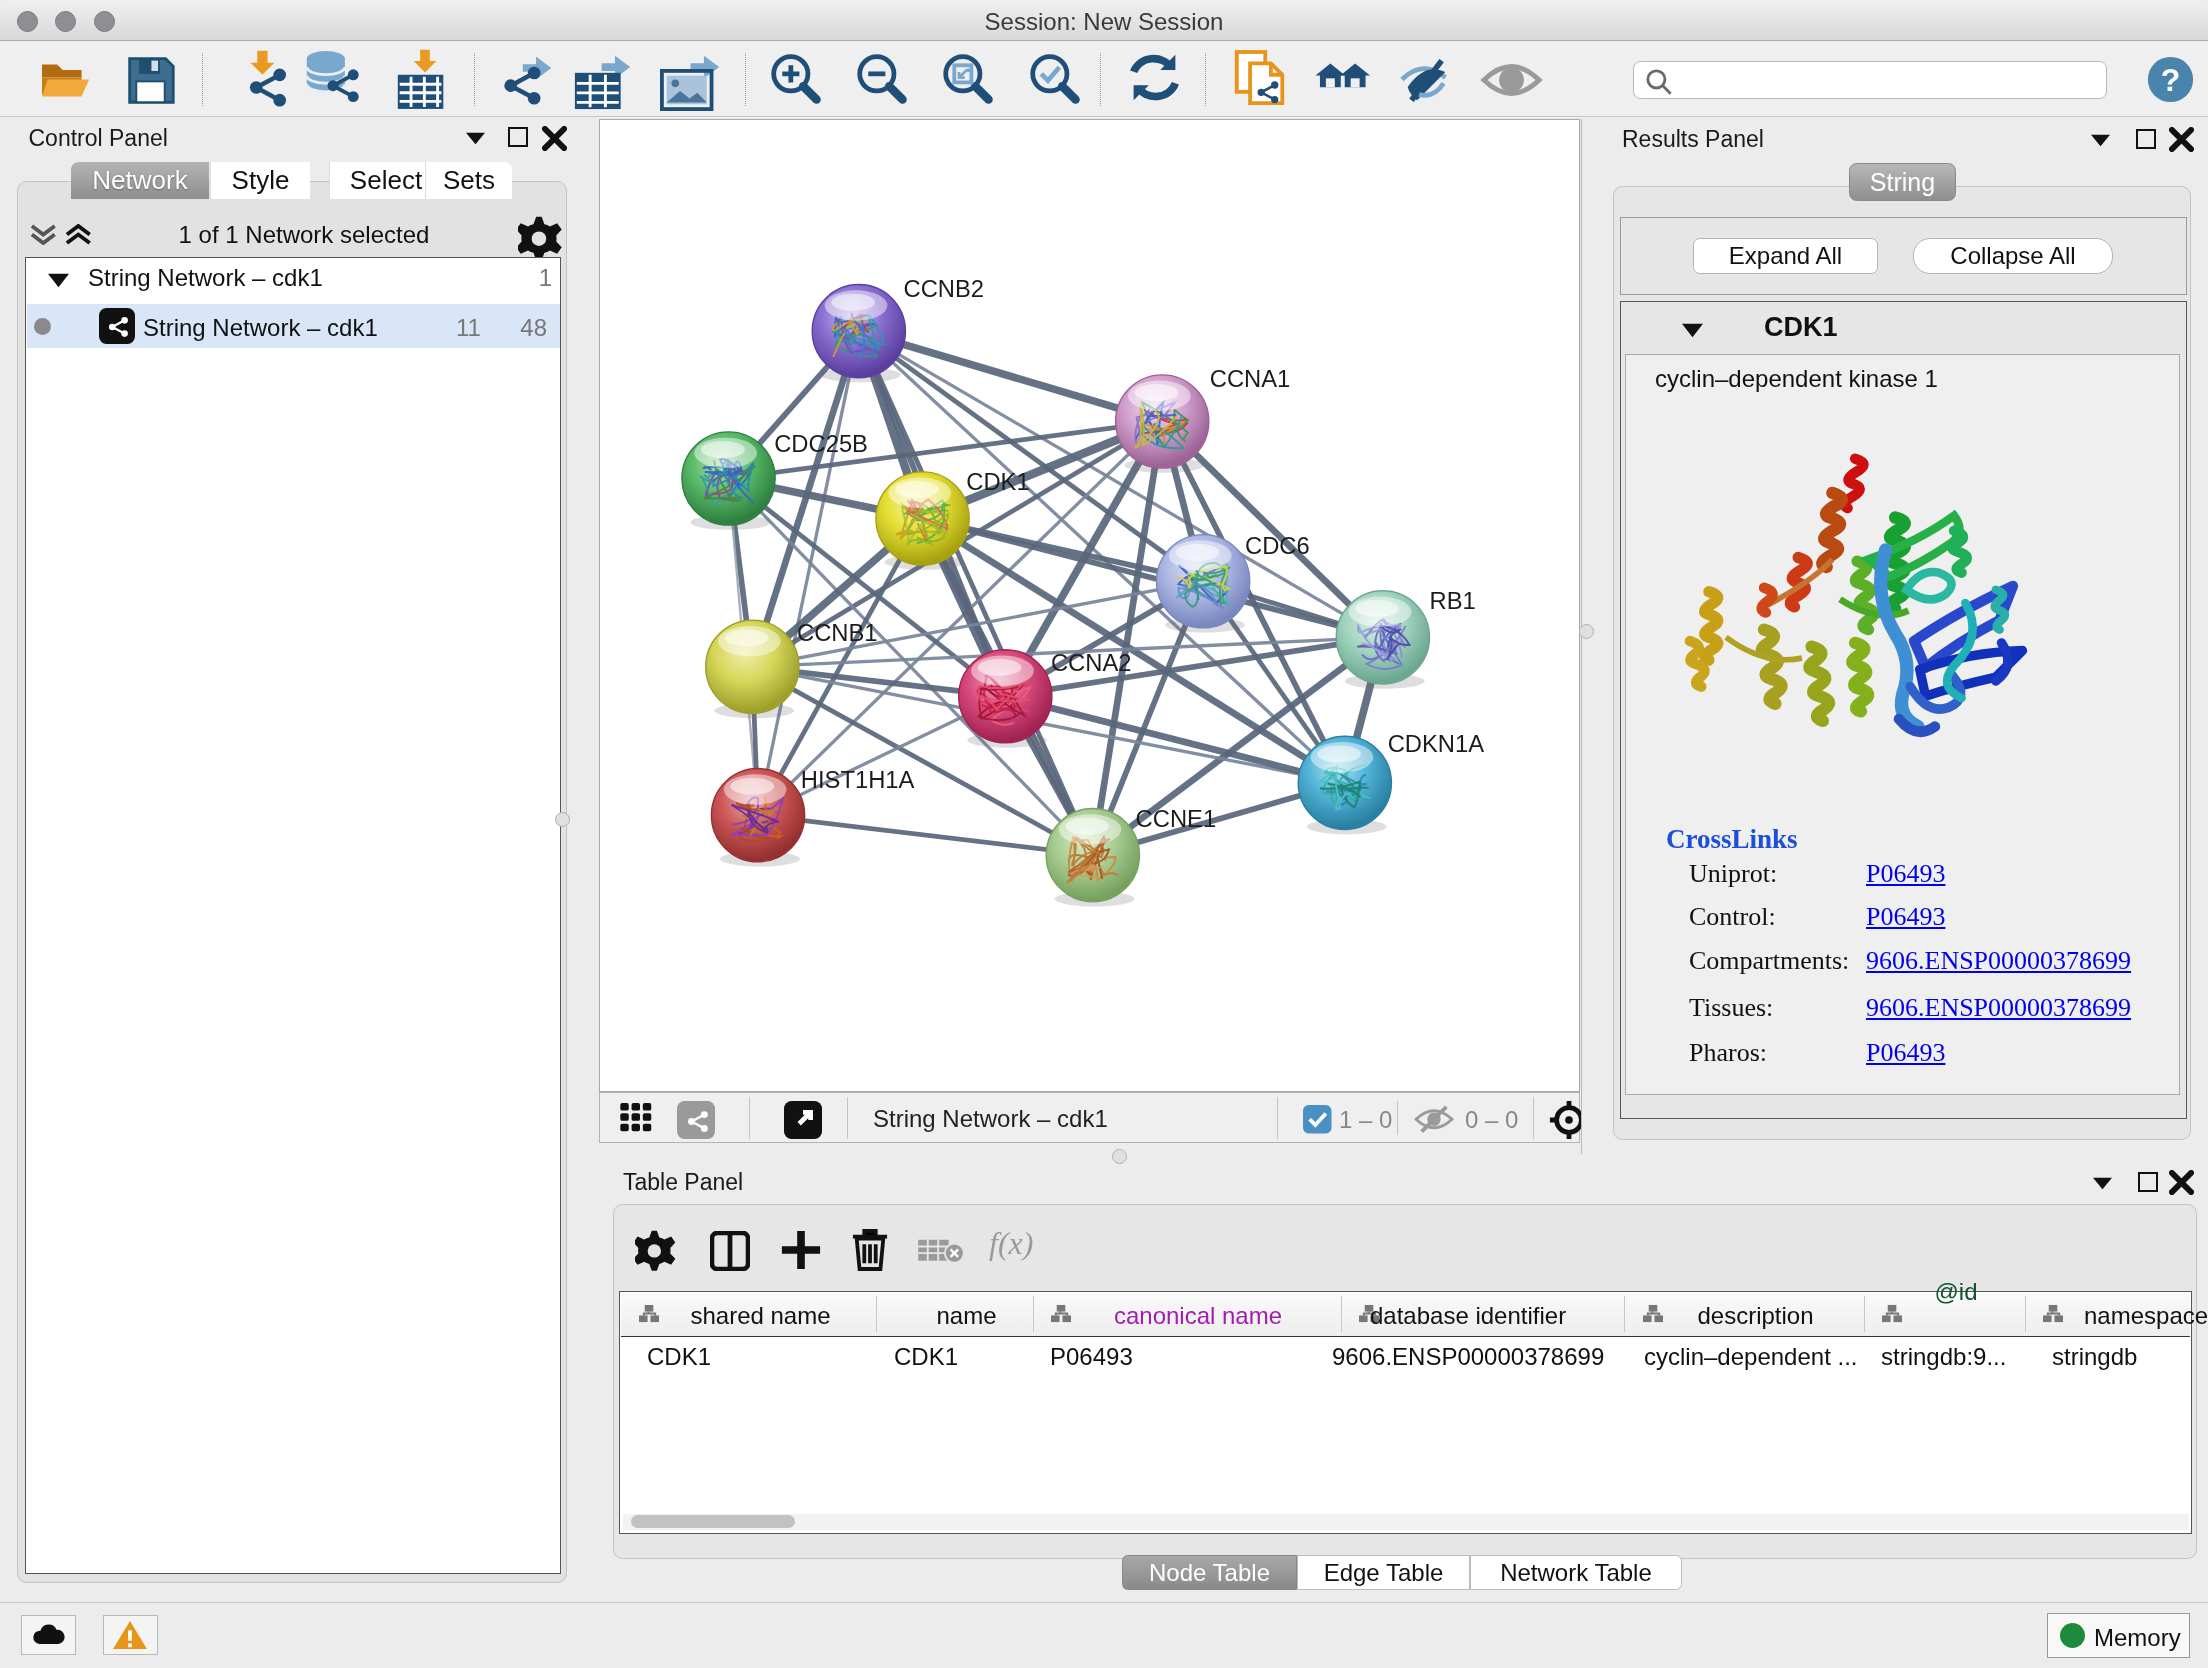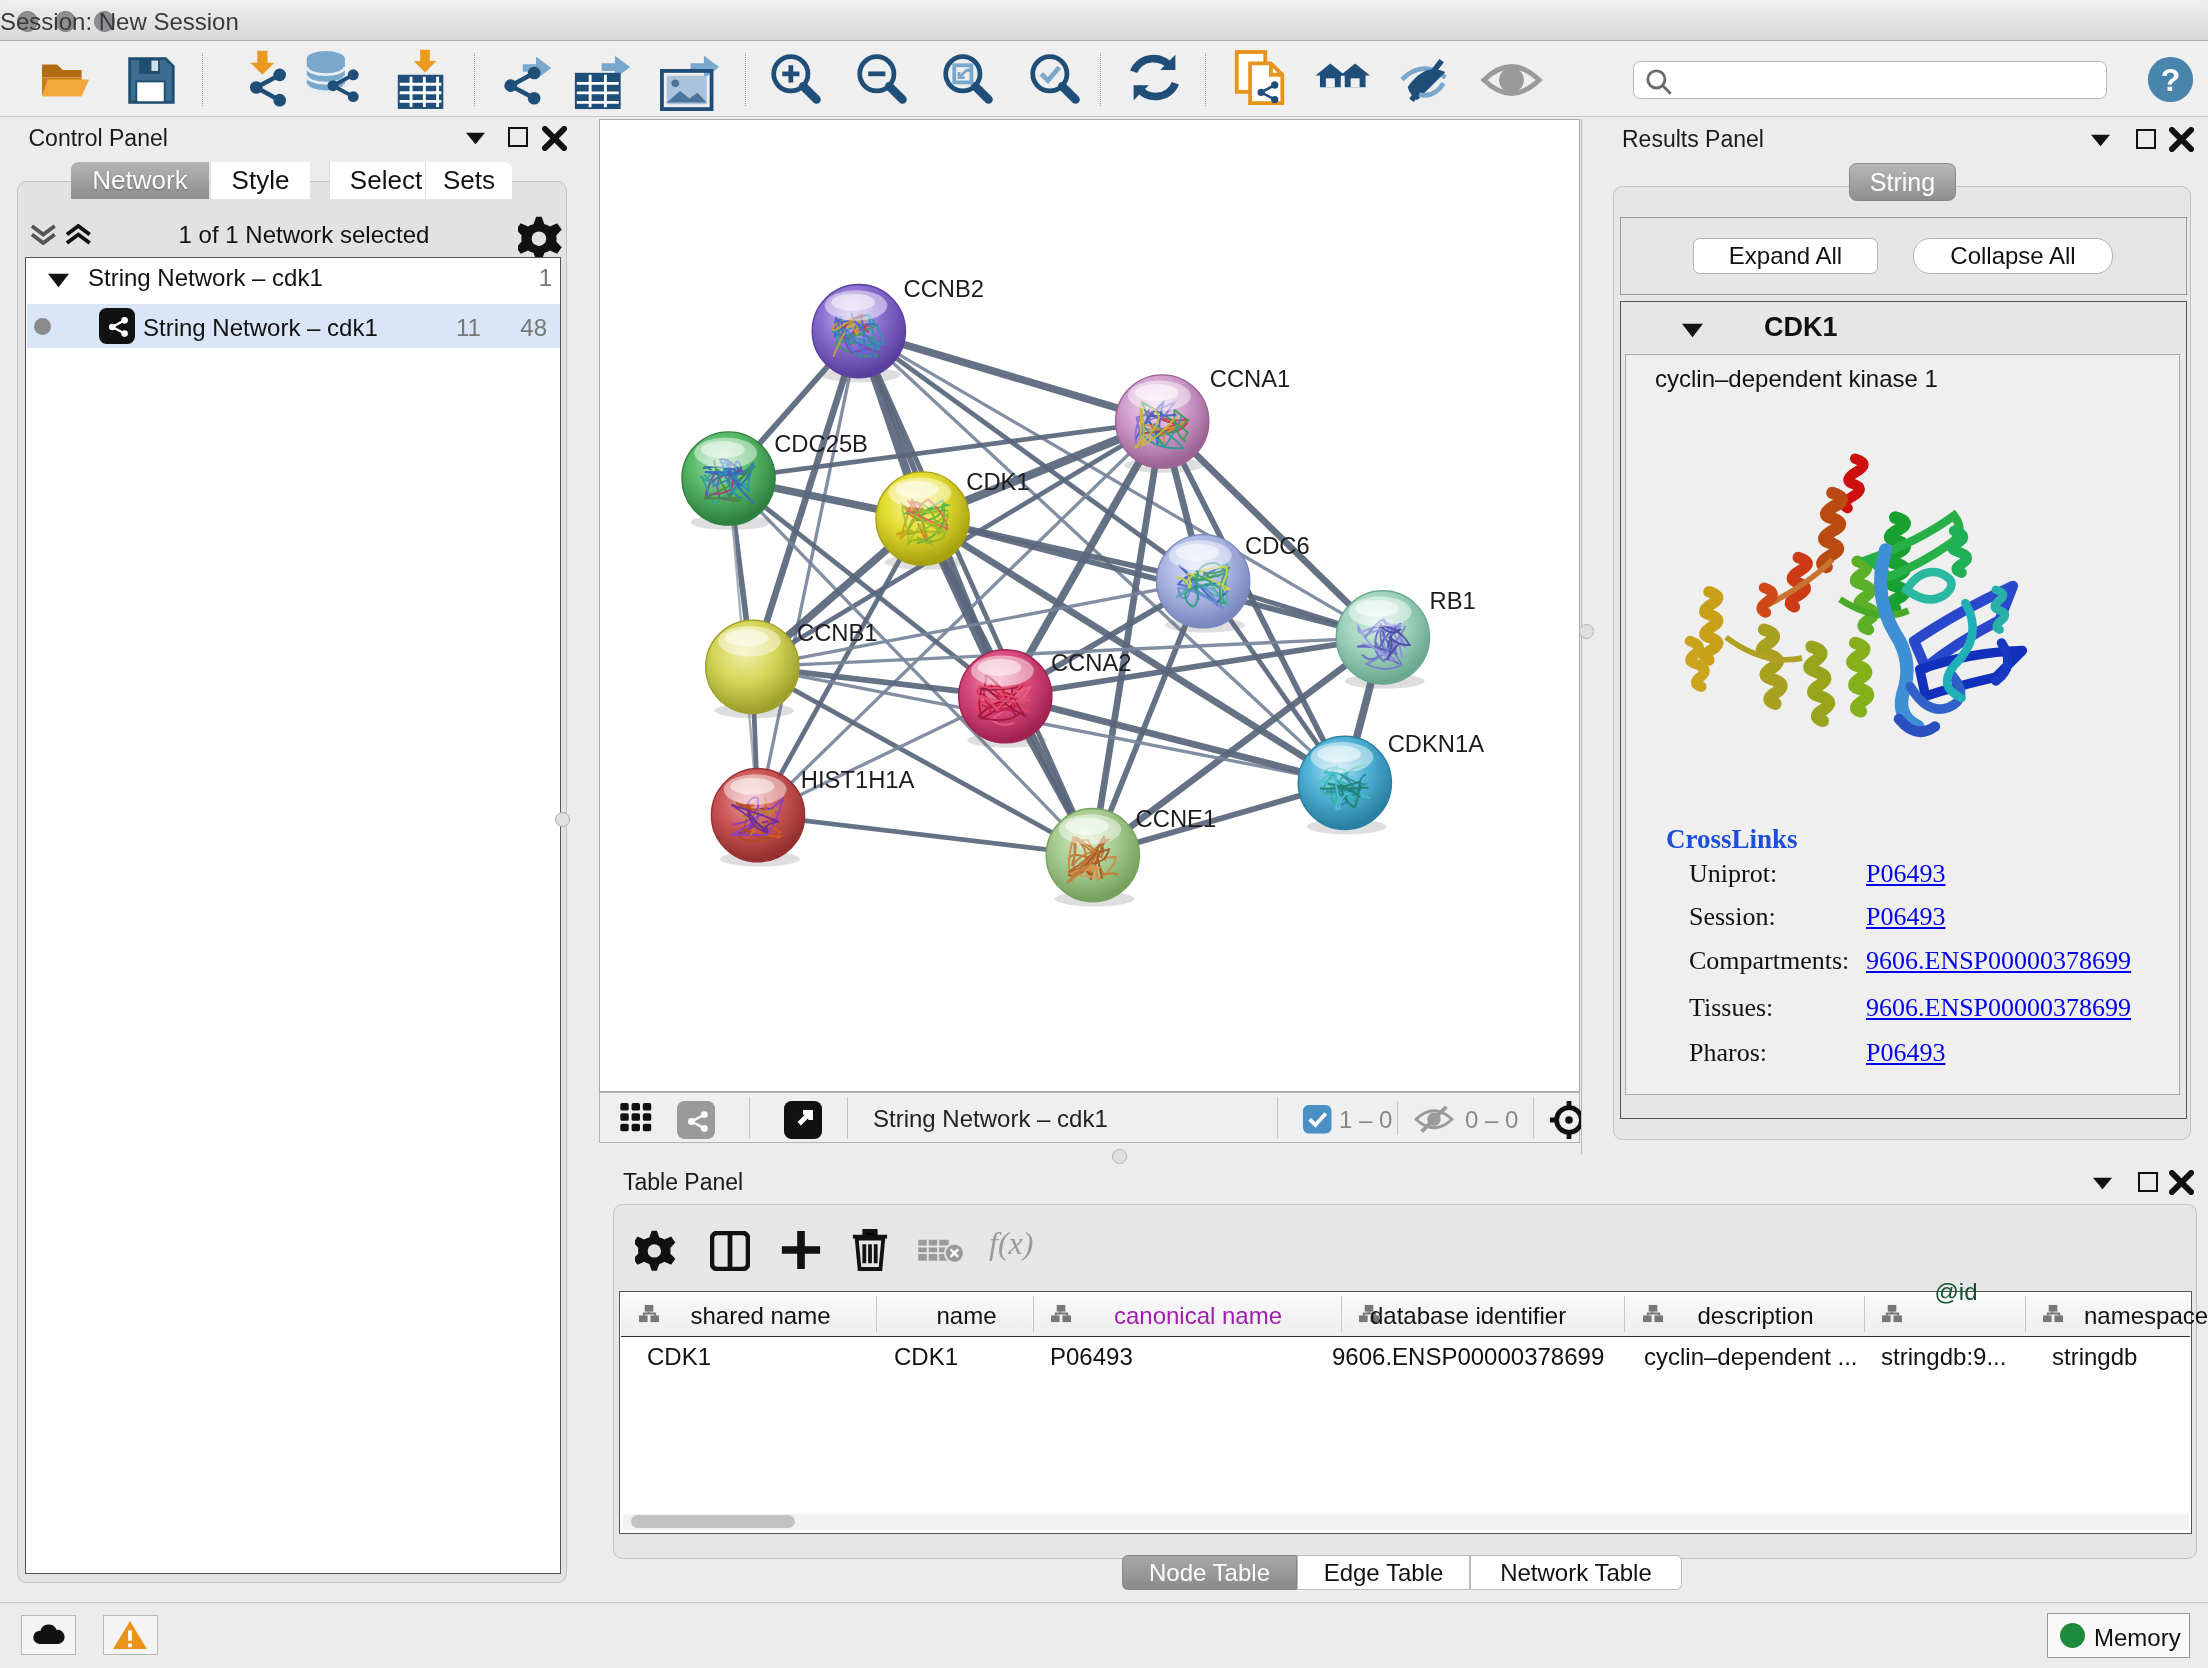--- a/index.html
+++ b/index.html
@@ -2,21 +2,21 @@
 <html style="font-size:15px"><head><meta charset="utf-8"><style>
 *{margin:0;padding:0;box-sizing:border-box}
 html,body{width:2208px;height:1668px;font-family:"Liberation Sans",sans-serif;background:#ececec;overflow:hidden}
 .abs{position:absolute}
 </style></head>
 <body>
 <div class="abs" style="left:0;top:0;width:2208px;height:41px;background:linear-gradient(#f0f0f0,#d8d8d8);border-bottom:1px solid #ababab;border-radius:11.4px 11.4px 0 0"></div>
 <div class="abs" style="left:17px;top:10.5px;width:21px;height:21px;border-radius:50%;background:#8e8e93;border:1px solid #79797e"></div>
 <div class="abs" style="left:55px;top:10.5px;width:21px;height:21px;border-radius:50%;background:#8e8e93;border:1px solid #79797e"></div>
 <div class="abs" style="left:94px;top:10.5px;width:21px;height:21px;border-radius:50%;background:#8e8e93;border:1px solid #79797e"></div>
-<div class="abs" style="left:0;top:7.6px;width:2208px;font-size:24px;color:#3a3a3a">Session: New Session</div>
+<div class="abs" style="left:0;top:7.6px;width:2208px;text-align:center;font-size:24px;color:#3a3a3a">Session: New Session</div>
 <div class="abs" style="left:0;top:41px;width:2208px;height:76px;background:#efefef;border-bottom:1.9px solid #c8c8c8"></div>
 <svg class="abs" width="57" height="49" style="left:38px;top:55px" viewBox="0 0 60 52">
     <path d="M4 10 h16 l6 6 h20 v8 h-42 z" fill="#b36b12"></path>
     <path d="M4 10 v32 l8 0 4 0 h30 v-18 h-42 z" fill="#c77d18"></path>
     <path d="M10 26 h44 l-8 18 h-42 z" fill="#f2a93c"></path>
   </svg>
 <svg class="abs" width="53" height="53" style="left:124px;top:53px" viewBox="0 0 56 56">
     <path d="M6 6 h38 l8 8 v38 h-46 z" fill="#3d6e91"></path>
     <path d="M6 6 h38 l8 8 v38 h-46 z" fill="none" stroke="#1f4e6e" stroke-width="3"></path>
     <rect x="16" y="6" width="22" height="16" fill="#1f4e6e"></rect>
@@ -538,21 +538,21 @@
     <path d="M264 234 q52 -18 108 -20 l-28 28 q-44 10 -74 20 z" fill="none" stroke="#1130bb" stroke-width="10" stroke-linejoin="round"></path>
     <path d="M254 252 q18 30 40 22 q24 -10 4 -34" fill="none" stroke="#3060c8" stroke-width="10" stroke-linecap="round"></path>
     <path d="M312 164 q20 34 -12 66 q-18 22 8 34" fill="none" stroke="#20b0b8" stroke-width="9" stroke-linecap="round"></path>
     <path d="M242 286 q18 22 38 8" fill="none" stroke="#2a50c0" stroke-width="11" stroke-linecap="round"></path>
     <path d="M350 206 q16 24 -6 40" fill="none" stroke="#1838c0" stroke-width="10" stroke-linecap="round"></path>
     <path d="M344 150 q13 4 4 11 q-9 7 -2 10 q13 4 4 11 q-9 7 -2 10" fill="none" stroke="#28b0a8" stroke-width="9" stroke-linecap="round"></path>
   </svg>
 <div class="abs" style="left:1666px;top:824px;font-size:27px;font-weight:bold;color:#1d4ed8;font-family:'Liberation Serif',serif">CrossLinks</div>
 <div class="abs" style="left:1689px;top:859px;font-size:26px;color:#111;font-family:'Liberation Serif',serif">Uniprot:</div>
 <div class="abs" style="left:1866px;top:859px;font-size:26px;color:#0000ee;text-decoration:underline;font-family:'Liberation Serif',serif">P06493</div>
-<div class="abs" style="left:1689px;top:902px;font-size:26px;color:#111;font-family:'Liberation Serif',serif">Session:</div>
+<div class="abs" style="left:1689px;top:902px;font-size:26px;color:#111;font-family:'Liberation Serif',serif">Control:</div>
 <div class="abs" style="left:1866px;top:902px;font-size:26px;color:#0000ee;text-decoration:underline;font-family:'Liberation Serif',serif">P06493</div>
 <div class="abs" style="left:1689px;top:946px;font-size:26px;color:#111;font-family:'Liberation Serif',serif">Compartments:</div>
 <div class="abs" style="left:1866px;top:946px;font-size:26px;color:#0000ee;text-decoration:underline;font-family:'Liberation Serif',serif">9606.ENSP00000378699</div>
 <div class="abs" style="left:1689px;top:993px;font-size:26px;color:#111;font-family:'Liberation Serif',serif">Tissues:</div>
 <div class="abs" style="left:1866px;top:993px;font-size:26px;color:#0000ee;text-decoration:underline;font-family:'Liberation Serif',serif">9606.ENSP00000378699</div>
 <div class="abs" style="left:1689px;top:1038px;font-size:26px;color:#111;font-family:'Liberation Serif',serif">Pharos:</div>
 <div class="abs" style="left:1866px;top:1038px;font-size:26px;color:#0000ee;text-decoration:underline;font-family:'Liberation Serif',serif">P06493</div>
 <div class="abs" style="left:600px;top:1154px;width:1608px;height:448px;background:#ececec"></div>
 <div class="abs" style="left:623px;top:1169px;font-size:23px;color:#1a1a1a">Table Panel</div>
 <svg class="abs" width="23" height="19" style="left:2091px;top:1174px" viewBox="0 0 24 20">

